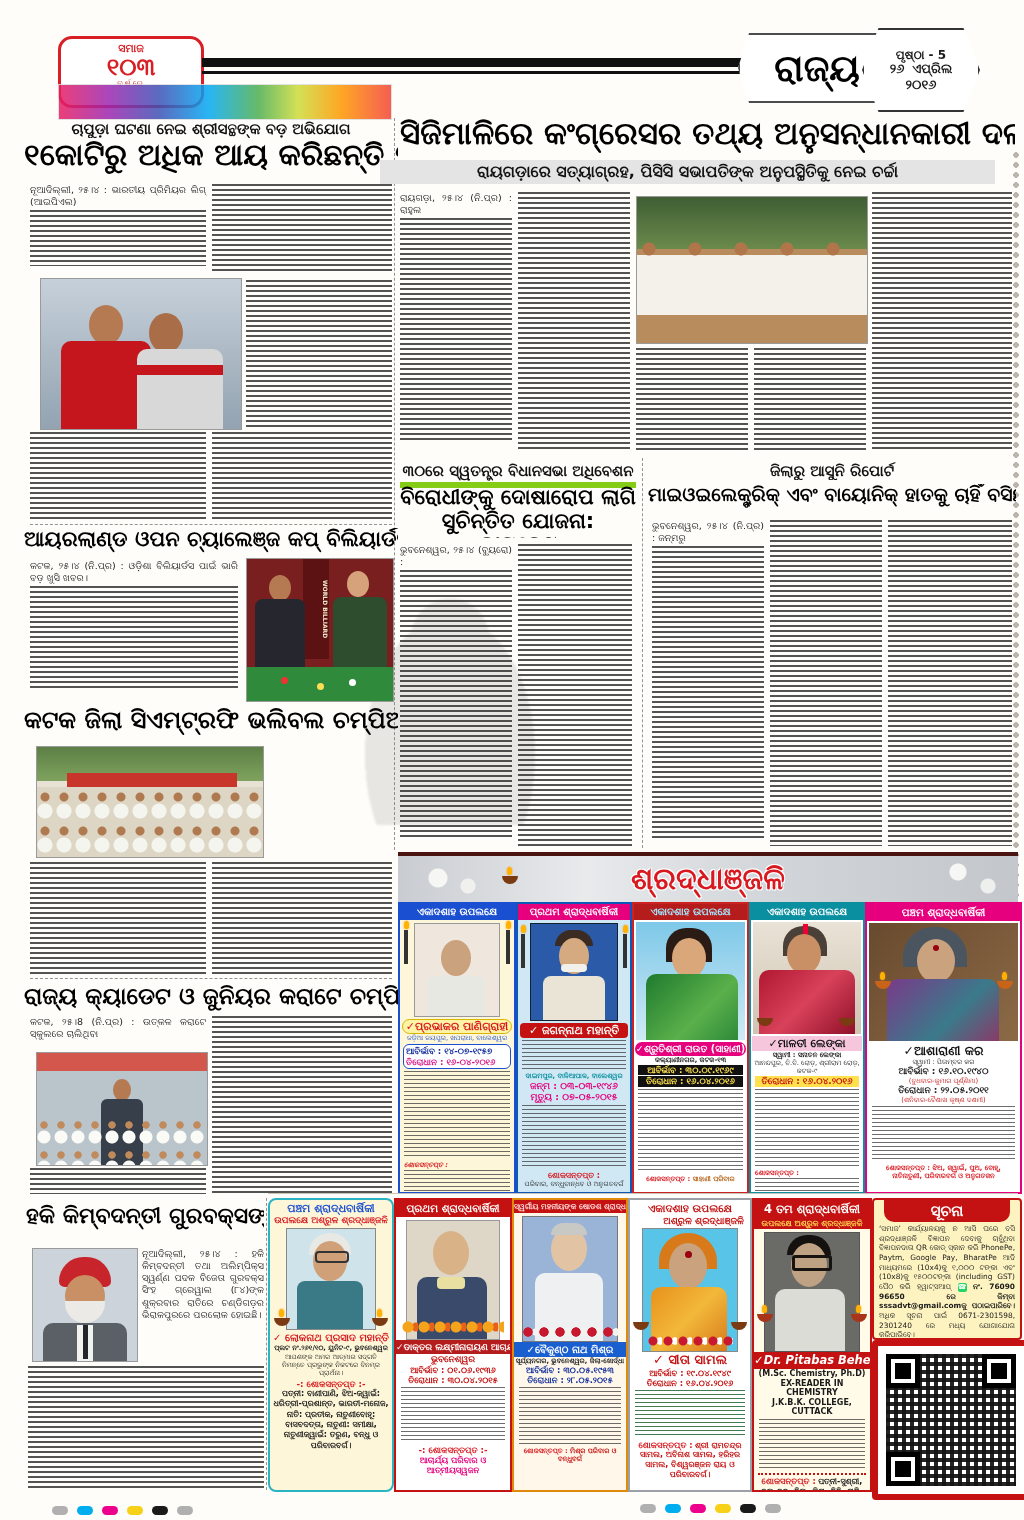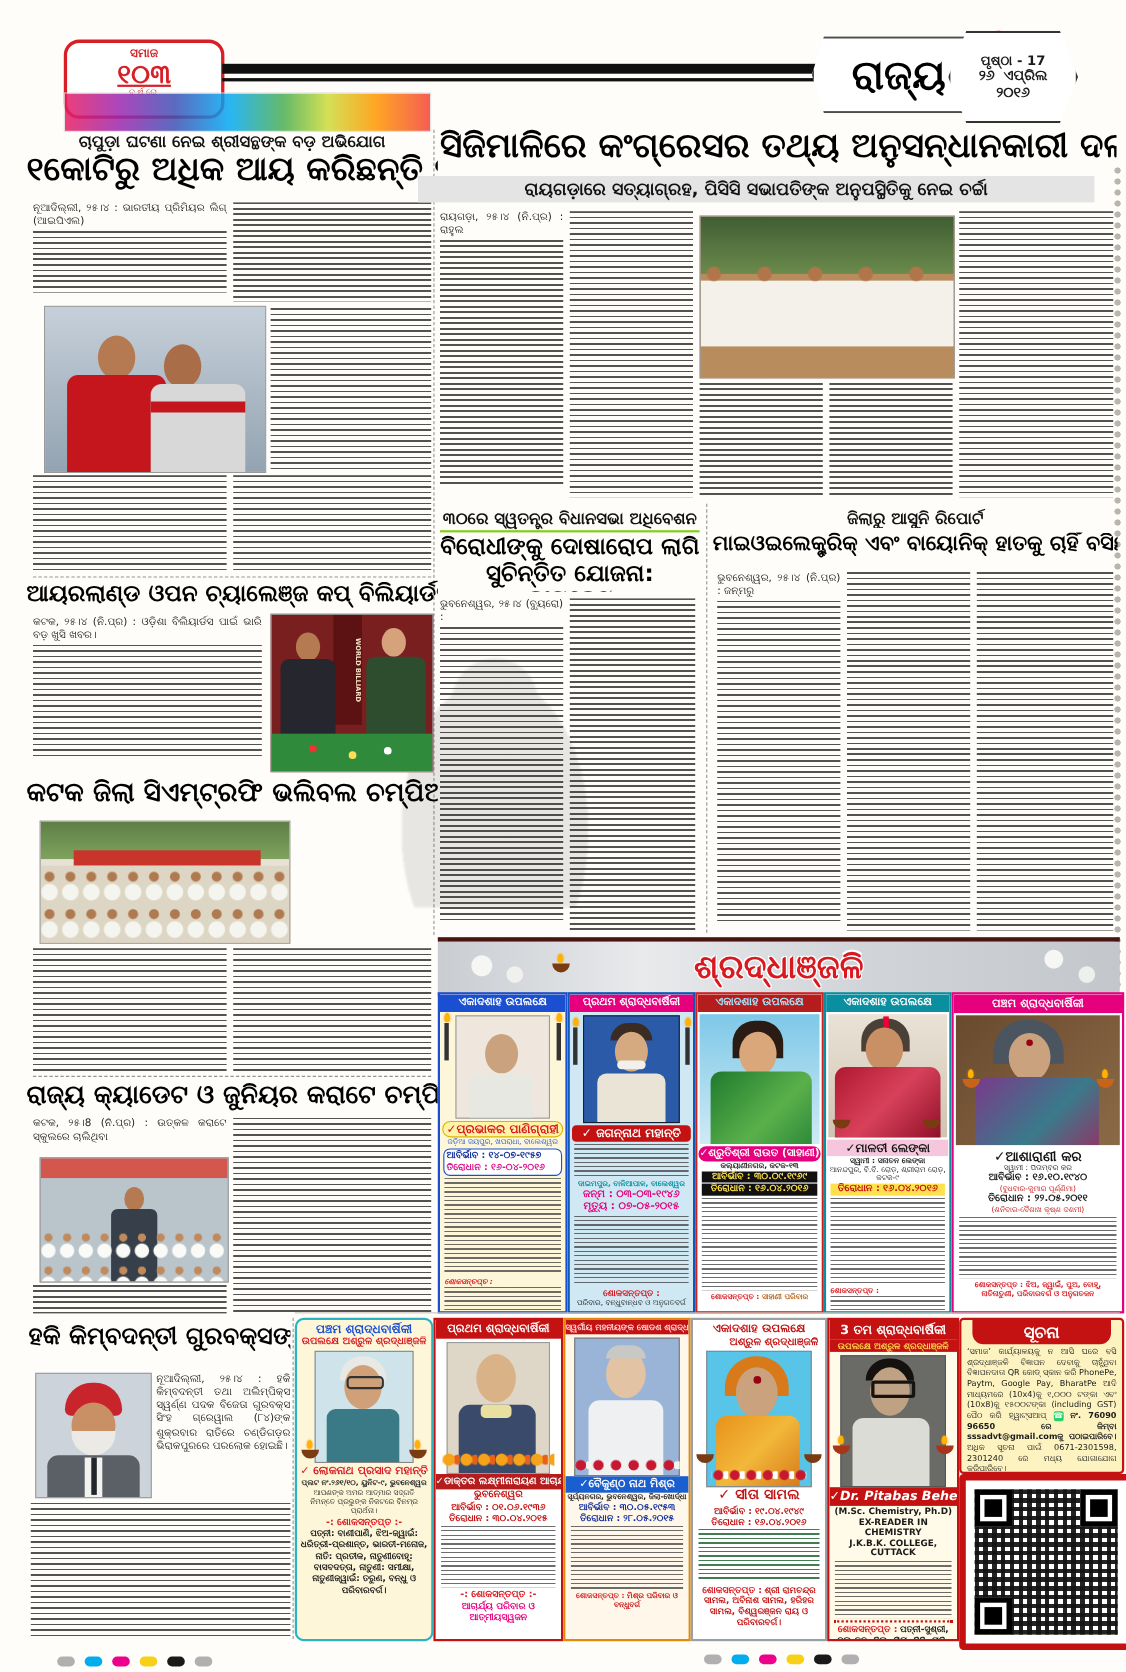--- a/index.html
+++ b/index.html
@@ -42,37 +42,37 @@
   .qr-eye{position:absolute;width:24px;height:24px;border:5px solid #000;background:#fff;}
   .qr-eye:after{content:"";position:absolute;inset:4px;background:#000;}
 </style>
 </head>
 <body>
 
 <div id="page">
 
   <div class="abs" style="left:58px;top:36px;width:140px;height:66px;border:3px solid #d81f26;border-radius:14px;background:#fff;text-align:center;">
     <div style="font-size:11px;font-weight:bold;color:#d81f26;margin-top:3px;">ସମାଜ</div>
-    <div style="font-size:24px;font-weight:bold;color:#d81f26;line-height:1;text-decoration:underline;">୧୦୩</div>
+    <div style="font-size:24px;font-weight:bold;color:#d81f26;line-height:1;">୧୦୩</div>
     <div style="font-size:8px;color:#c33;letter-spacing:2px;">ବର୍ଷରେ</div>
   </div>
 
   <div class="abs" style="left:202px;top:58px;width:556px;height:9px;background:#101010;"></div>
   <div class="abs" style="left:202px;top:71px;width:556px;height:3px;background:#101010;"></div>
 
   <div class="abs" style="left:738px;top:33px;width:154px;height:66px;background:#fff;border:2px solid #4d4d4d;
               clip-path:polygon(7% 0,93% 0,100% 50%,93% 100%,7% 100%,0 50%);
               display:flex;align-items:center;justify-content:center;">
     <span style="font-size:37px;font-weight:bold;color:#000;">ରାଜ୍ୟ</span>
   </div>
   <div class="abs" style="left:868px;top:28px;width:80px;height:80px;border-radius:50%;background:#c1121f;"></div>
   <div class="abs" style="left:862px;top:28px;width:114px;height:80px;background:#fff;border:2px solid #333;
               clip-path:polygon(14% 0,86% 0,100% 50%,86% 100%,14% 100%,0 50%);
               display:flex;flex-direction:column;align-items:center;justify-content:center;">
-    <span style="font-size:12px;font-weight:bold;">ପୃଷ୍ଠା - 17</span>
+    <span style="font-size:12px;font-weight:bold;">ପୃଷ୍ଠା - 5</span>
     <span style="font-size:13px;font-weight:bold;font-family:Liberation Mono, monospace;">୨୬ ଏପ୍ରିଲ</span>
     <span style="font-size:13px;font-weight:bold;">୨୦୧୬</span>
   </div>
 
   <div class="abs" style="left:58px;top:84px;width:332px;height:34px;border:1px solid #ddd;
               background:linear-gradient(90deg,#e91e63,#9c27b0 15%,#3f51b5 30%,#03a9f4 45%,#4caf50 60%,#cddc39 72%,#ff9800 85%,#f44336);
               background-blend-mode:screen;opacity:.85;"></div>
 
   <div class="abs vdash" style="left:394px;top:118px;height:732px;width:0;"></div>
   <div class="abs vdash" style="left:266px;top:1198px;height:292px;width:0;"></div>
@@ -171,21 +171,21 @@
   <div class="abs photo" style="left:636px;top:196px;width:230px;height:146px;background:#b98c5e;">
     <div class="abs" style="left:0;top:0;width:230px;height:52px;background:linear-gradient(180deg,#3f5e33,#6b8a4c);"></div>
     <div class="abs" style="left:0;top:40px;width:230px;height:106px;
                 background-image:radial-gradient(circle at 12px 12px,#b0764a 6px,transparent 7px),linear-gradient(180deg,transparent 18px,#f3f1ea 18px 78px,transparent 78px);
                 background-size:46px 106px;"></div>
   </div>
   <div class="abs greek" style="left:636px;top:348px;width:112px;height:104px;"></div>
   <div class="abs greek" style="left:754px;top:348px;width:112px;height:104px;"></div>
   <div class="abs greek" style="left:872px;top:192px;width:140px;height:260px;"></div>
 
-  <div class="abs ctr kicker nowrap" style="left:400px;top:462px;width:236px;border-bottom:2px solid #84cc16;padding-bottom:2px;">୩୦ରେ ସ୍ୱତନ୍ତ୍ର ବିଧାନସଭା ଅଧିବେଶନ</div>
+  <div class="abs ctr kicker nowrap" style="left:400px;top:462px;width:236px;border-bottom:6px solid #84cc16;padding-bottom:2px;">୩୦ରେ ସ୍ୱତନ୍ତ୍ର ବିଧାନସଭା ଅଧିବେଶନ</div>
   <div class="abs ctr h-md" style="left:400px;top:486px;width:236px;height:52px;overflow:hidden;">ବିରୋଧୀଙ୍କୁ ଦୋଷାରୋପ ଲାଗି ସୁଚିନ୍ତିତ ଯୋଜନା: କଂଗ୍ରେସ</div>
   <div class="abs" style="left:400px;top:544px;width:112px;height:302px;">
     <div class="lede">ଭୁବନେଶ୍ୱର, ୨୫।୪ (ବ୍ୟୁରୋ) :</div>
     <div class="greek" style="height:270px;margin-top:2px;"></div>
   </div>
   <div class="abs greek" style="left:518px;top:544px;width:114px;height:302px;"></div>
 
   <div class="abs vdash" style="left:642px;top:458px;height:390px;width:0;"></div>
 
   <div class="abs ctr kicker nowrap" style="left:652px;top:462px;width:360px;">ଜିଲାରୁ ଆସୁନି ରିପୋର୍ଟ</div>
@@ -393,21 +393,21 @@
       <span>✓</span> <span>ସୀତା ସାମଲ</span>
     </div>
     <div class="ctr bold" style="color:#c41212;font-size:8.4px;">ଆବିର୍ଭାବ : ୧୯.୦୪.୧୯୪୯</div>
     <div class="ctr bold" style="color:#c41212;font-size:8.4px;">ତିରୋଧାନ : ୧୬.୦୪.୨୦୧୬</div>
     <div class="greek-sm" style="height:48px;margin:2px 5px;background-image:repeating-linear-gradient(to bottom,rgba(20,90,40,.8) 0 1.2px,transparent 1.2px 4px);"></div>
     <div class="ctr" style="margin:0 3px;"><span class="bold" style="color:#d81920;font-size:8.4px;">ଶୋକସନ୍ତପ୍ତ :</span>
       <span style="color:#c41212;font-weight:bold;font-size:8px;">ଶ୍ରୀ ରାମଚନ୍ଦ୍ର ସାମଲ, ଅବିନାଶ ସାମଲ, ହରିହର ସାମଲ, ବିଶ୍ୱରଞ୍ଜନ ରାୟ ଓ ପରିବାରବର୍ଗ।</span></div>
   </div>
 
   <div class="card" style="left:752px;top:1198px;width:116px;height:290px;border:2px solid #c41212;background:#fffbe8;">
-    <div class="hdr" style="background:#c41212;color:#fff;font-size:11.5px;line-height:18px;">3 ତମ ଶ୍ରାଦ୍ଧବାର୍ଷିକୀ</div>
+    <div class="hdr" style="background:#c41212;color:#fff;font-size:11.5px;line-height:18px;">4 ତମ ଶ୍ରାଦ୍ଧବାର୍ଷିକୀ</div>
     <div class="hdr" style="background:#c41212;color:#ffd34d;font-size:8px;line-height:11px;">ଉପଲକ୍ଷେ ଅଶ୍ରୁଳ ଶ୍ରଦ୍ଧାଞ୍ଜଳି</div>
     <div style="position:relative;height:118px;margin:3px 10px 0;background:#6a6a66;border:1px solid #555;">
       <div class="abs" style="left:22px;top:2px;width:44px;height:20px;background:#14110e;border-radius:22px 22px 0 0;"></div>
       <div class="face" style="left:26px;top:10px;width:36px;height:44px;background:#bfa184;"></div>
       <div class="abs" style="left:27px;top:22px;width:34px;height:10px;border:3px solid #171310;border-radius:3px;"></div>
       <div class="abs" style="left:10px;top:56px;width:70px;height:62px;background:#dcdcd6;border-radius:10px 10px 0 0;"></div>
     </div>
     <div class="diya" style="left:3px;top:114px;background:#a8341a;"></div>
     <div class="flame" style="left:8px;top:105px;"></div>
     <div class="diya" style="left:97px;top:114px;background:#a8341a;"></div>

